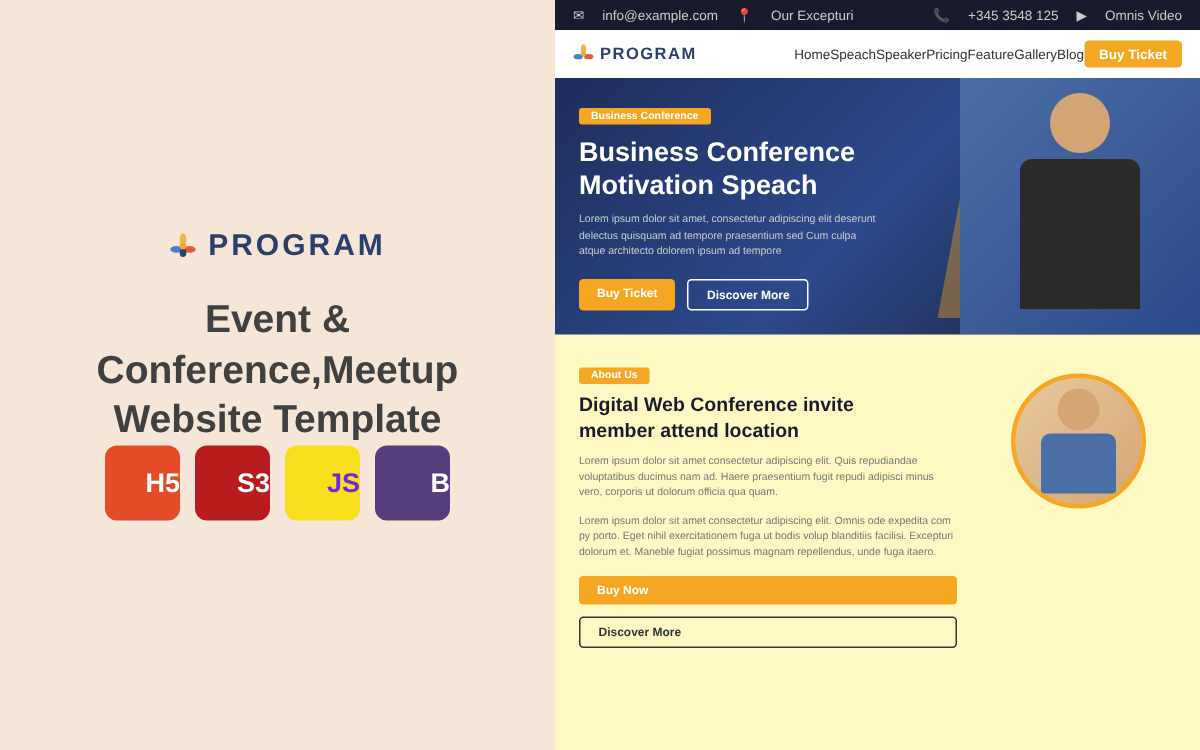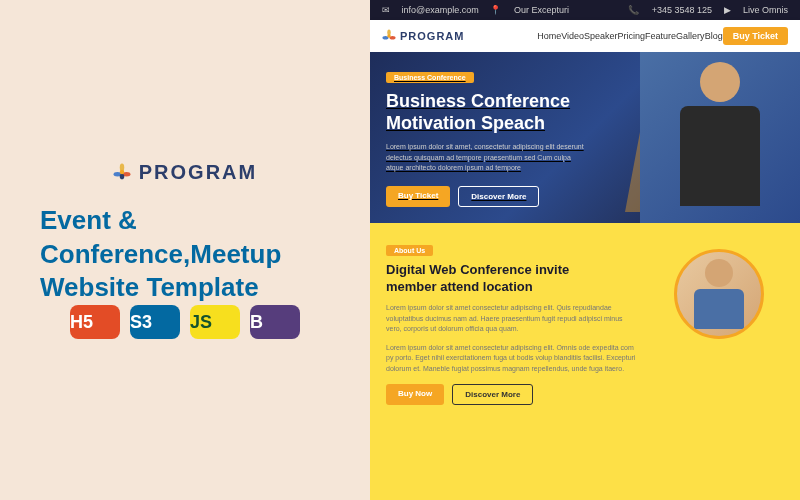--- a/index.html
+++ b/index.html
@@ -35,43 +35,43 @@
     }
     .logo-text {
       font-size: 20px;
       font-weight: 800;
       color: #2c3e6b;
       letter-spacing: 2px;
     }
     .main-title {
       font-size: 26px;
       font-weight: 900;
-      color: #0369a1;
-      text-align: left;
+      color: #404040;
+      text-align: center;
       line-height: 1.3;
     }
     .tech-badges {
       display: flex;
       gap: 10px;
       align-items: center;
     }
     .badge {
       width: 50px;
-      height: 34px;
+      height: 50px;
       border-radius: 8px;
       display: flex;
       align-items: center;
-      justify-content: flex-start;
+      justify-content: flex-end;
       font-weight: 900;
       font-size: 18px;
       color: white;
     }
     .badge-html { background: #e34c26; }
-    .badge-css { background: #0369a1; }
-    .badge-js { background: #f7df1e; color: #14532d; }
+    .badge-css { background: #b91c1c; }
+    .badge-js { background: #f7df1e; color: #6d28d9; }
     .badge-b { background: #563d7c; }
 
     
     .right-panel {
       flex: 1;
       display: flex;
       flex-direction: column;
       background: #fff;
       overflow: hidden;
     }
@@ -135,21 +135,20 @@
     
     .hero {
       background: linear-gradient(135deg, #1e2d5a 0%, #2c4a8c 50%, #1a1a2e 100%);
       position: relative;
       padding: 20px 16px 16px 16px;
       min-height: 160px;
       overflow: hidden;
       display: flex;
       flex-direction: column;
       justify-content: center;
-      text-decoration: underline;
     }
     .hero-badge {
       background: #f5a623;
       color: #fff;
       font-size: 7px;
       font-weight: 700;
       padding: 2px 8px;
       border-radius: 2px;
       display: inline-block;
       margin-bottom: 8px;
@@ -226,21 +225,21 @@
     .person-body {
       width: 80px;
       height: 100px;
       background: #2a2a2a;
       border-radius: 8px 8px 0 0;
       margin: 0 auto;
     }
 
     
     .about-section {
-      background: #fde047;
+      background: #fef9c3;
       padding: 16px;
       display: flex;
       gap: 16px;
       flex: 1;
     }
     .about-content {
       flex: 1;
     }
     .about-badge {
       background: #f5a623;
@@ -274,20 +273,21 @@
     }
     .about-desc2 {
       font-size: 7px;
       color: #777;
       line-height: 1.5;
       margin-bottom: 10px;
     }
     .about-buttons {
       display: flex;
       gap: 8px;
+      flex-direction: column;
     }
     .about-right {
       width: 130px;
       display: flex;
       flex-direction: column;
       align-items: center;
       justify-content: flex-start;
       gap: 10px;
       padding-top: 10px;
     }
@@ -377,37 +377,37 @@
     <div class="top-bar-left">
       <span>✉</span>
       <span>info@example.com</span>
       <span>📍</span>
       <span>Our Excepturi</span>
     </div>
     <div class="top-bar-right">
       <span>📞</span>
       <span>+345 3548 125</span>
       <span>▶</span>
-      <span>Live Omnis</span>
+      <span>Omnis Video</span>
     </div>
   </div>
 
   <div class="navbar">
     <div class="nav-logo">
       <svg width="14" height="14" viewBox="0 0 32 32">
         <ellipse cx="16" cy="8" rx="4" ry="7" fill="#e8b84b"></ellipse>
         <ellipse cx="8" cy="20" rx="7" ry="4" fill="#4a7fcb"></ellipse>
         <ellipse cx="24" cy="20" rx="7" ry="4" fill="#e05c3a"></ellipse>
         <circle cx="16" cy="16" r="4" fill="#f5a623"></circle>
       </svg>
       <span>PROGRAM</span>
     </div>
     <div class="nav-links">
       <span class="nav-link">Home</span>
-      <span class="nav-link">Video</span>
+      <span class="nav-link">Speach</span>
       <span class="nav-link">Speaker</span>
       <span class="nav-link">Pricing</span>
       <span class="nav-link">Feature</span>
       <span class="nav-link">Gallery</span>
       <span class="nav-link">Blog</span>
       <div class="nav-btn">Buy Ticket</div>
     </div>
   </div>
 
   <div class="hero">

